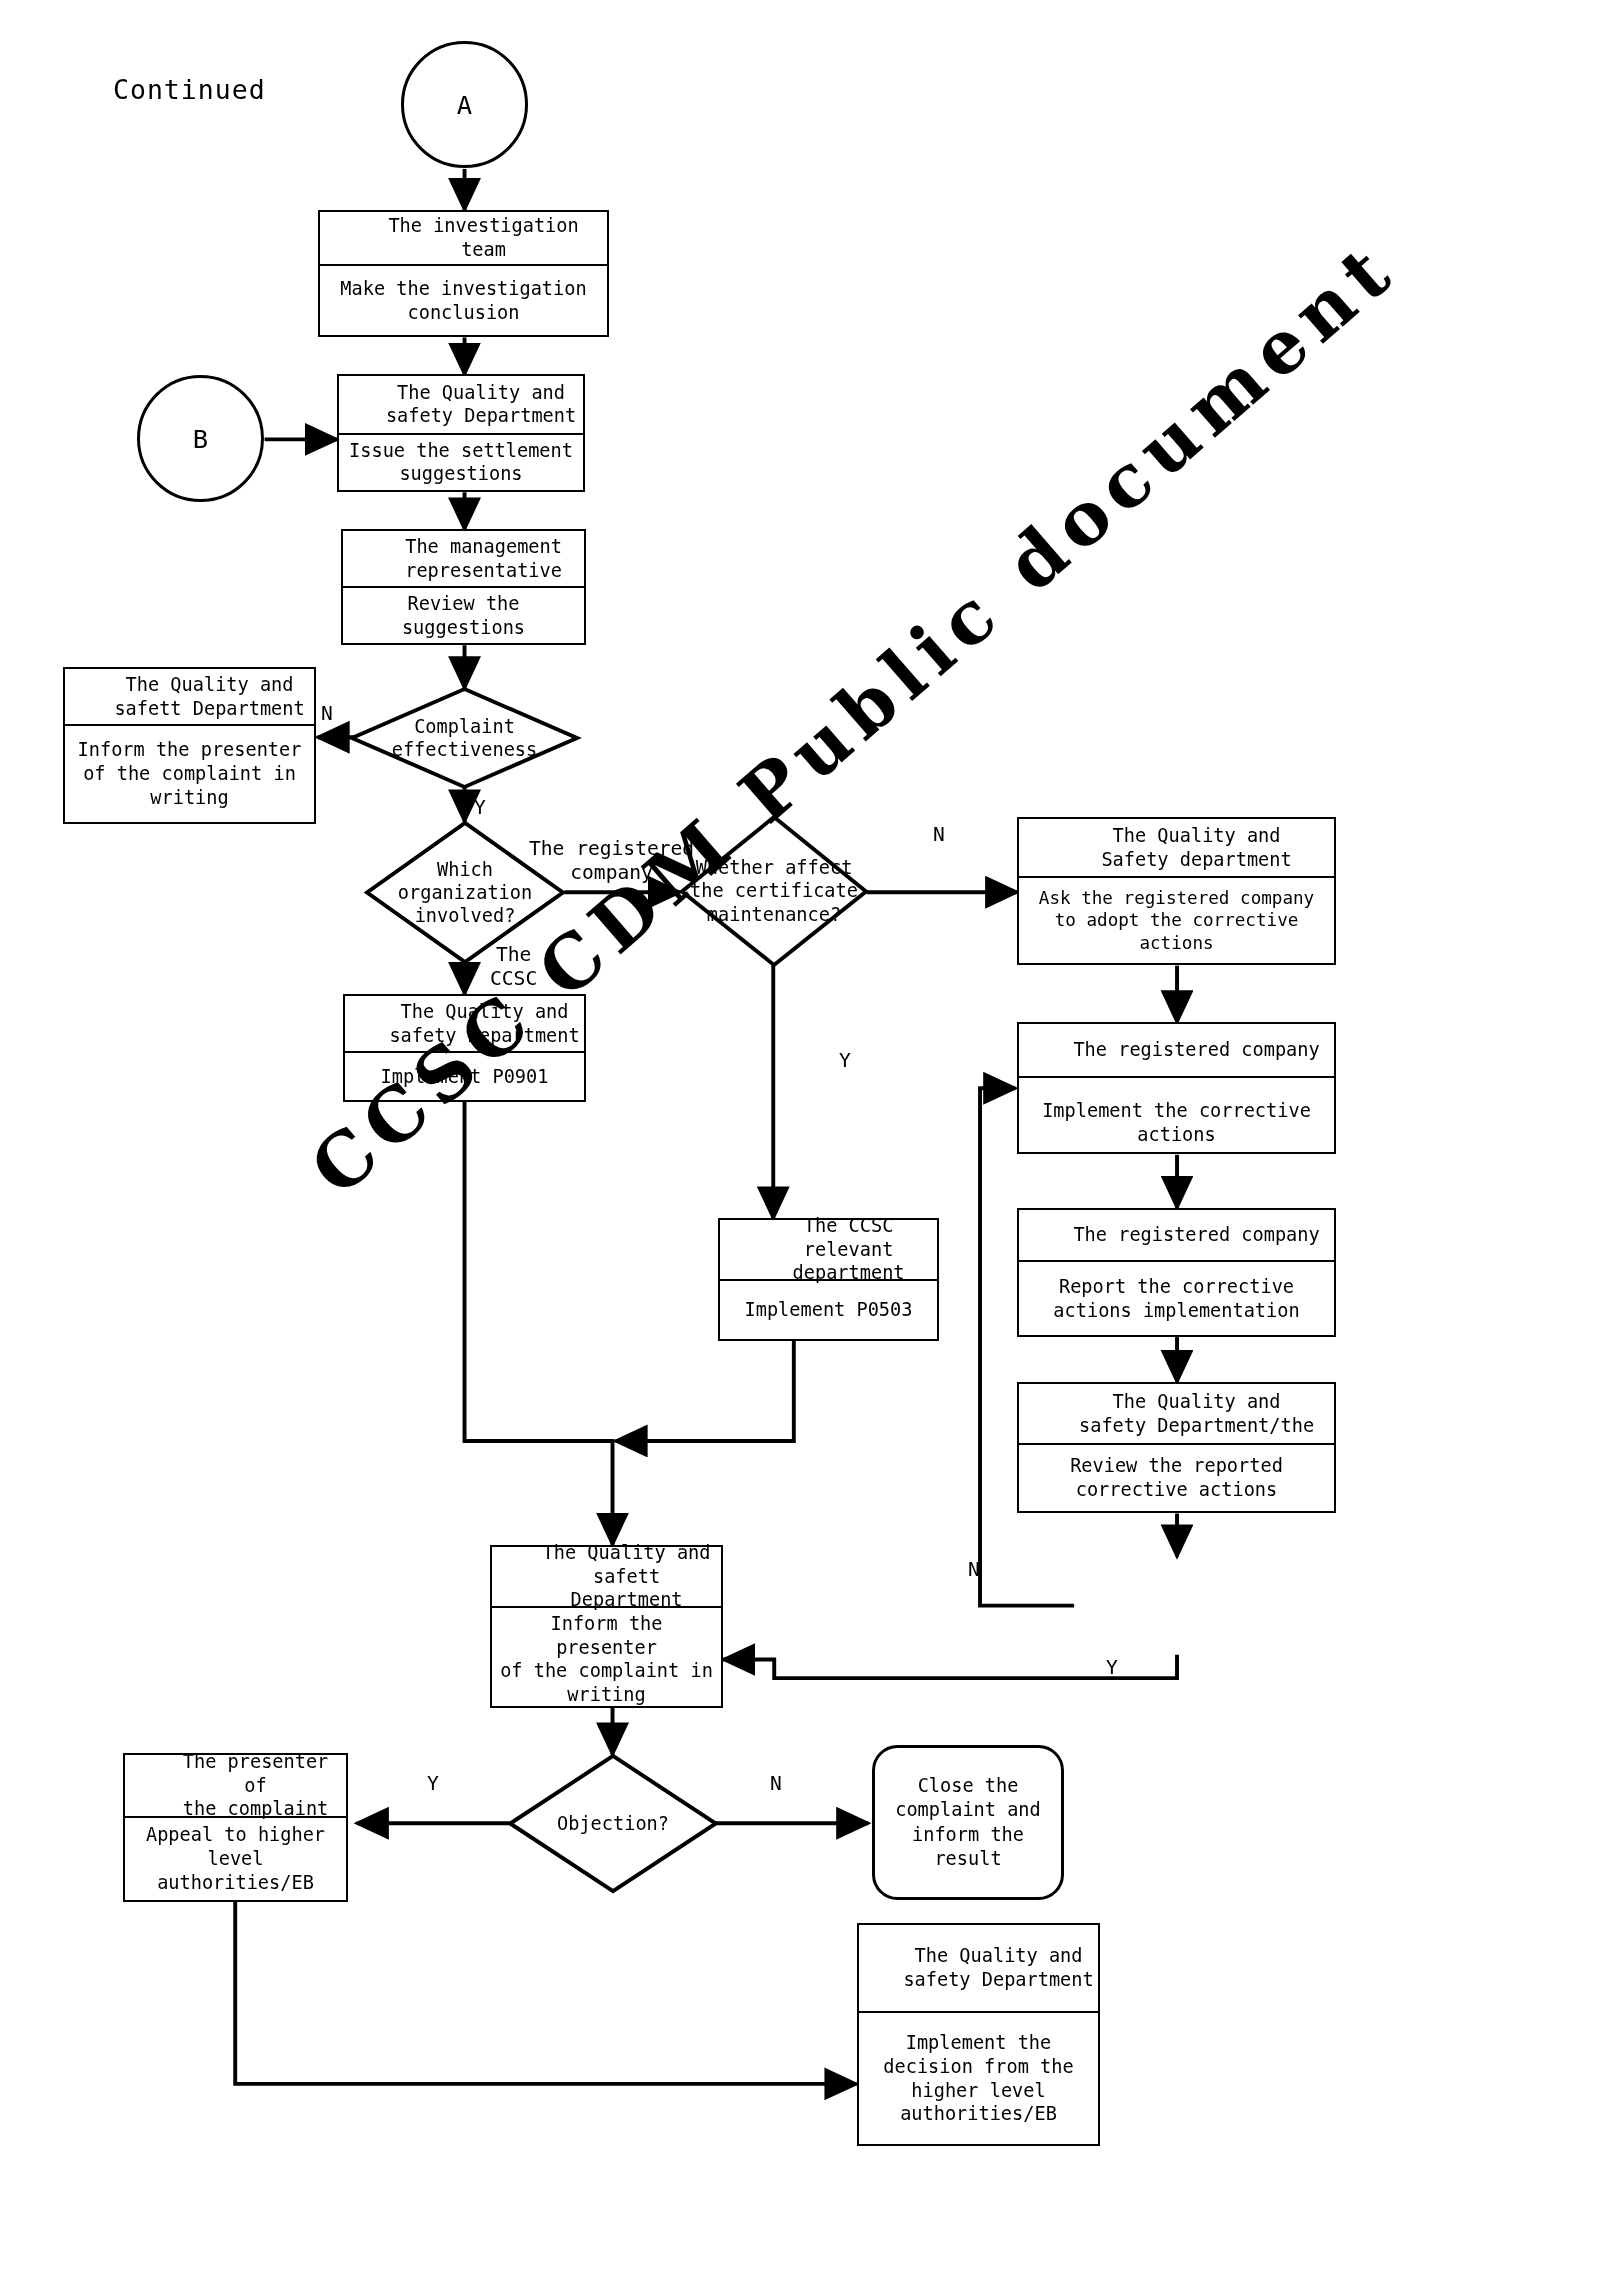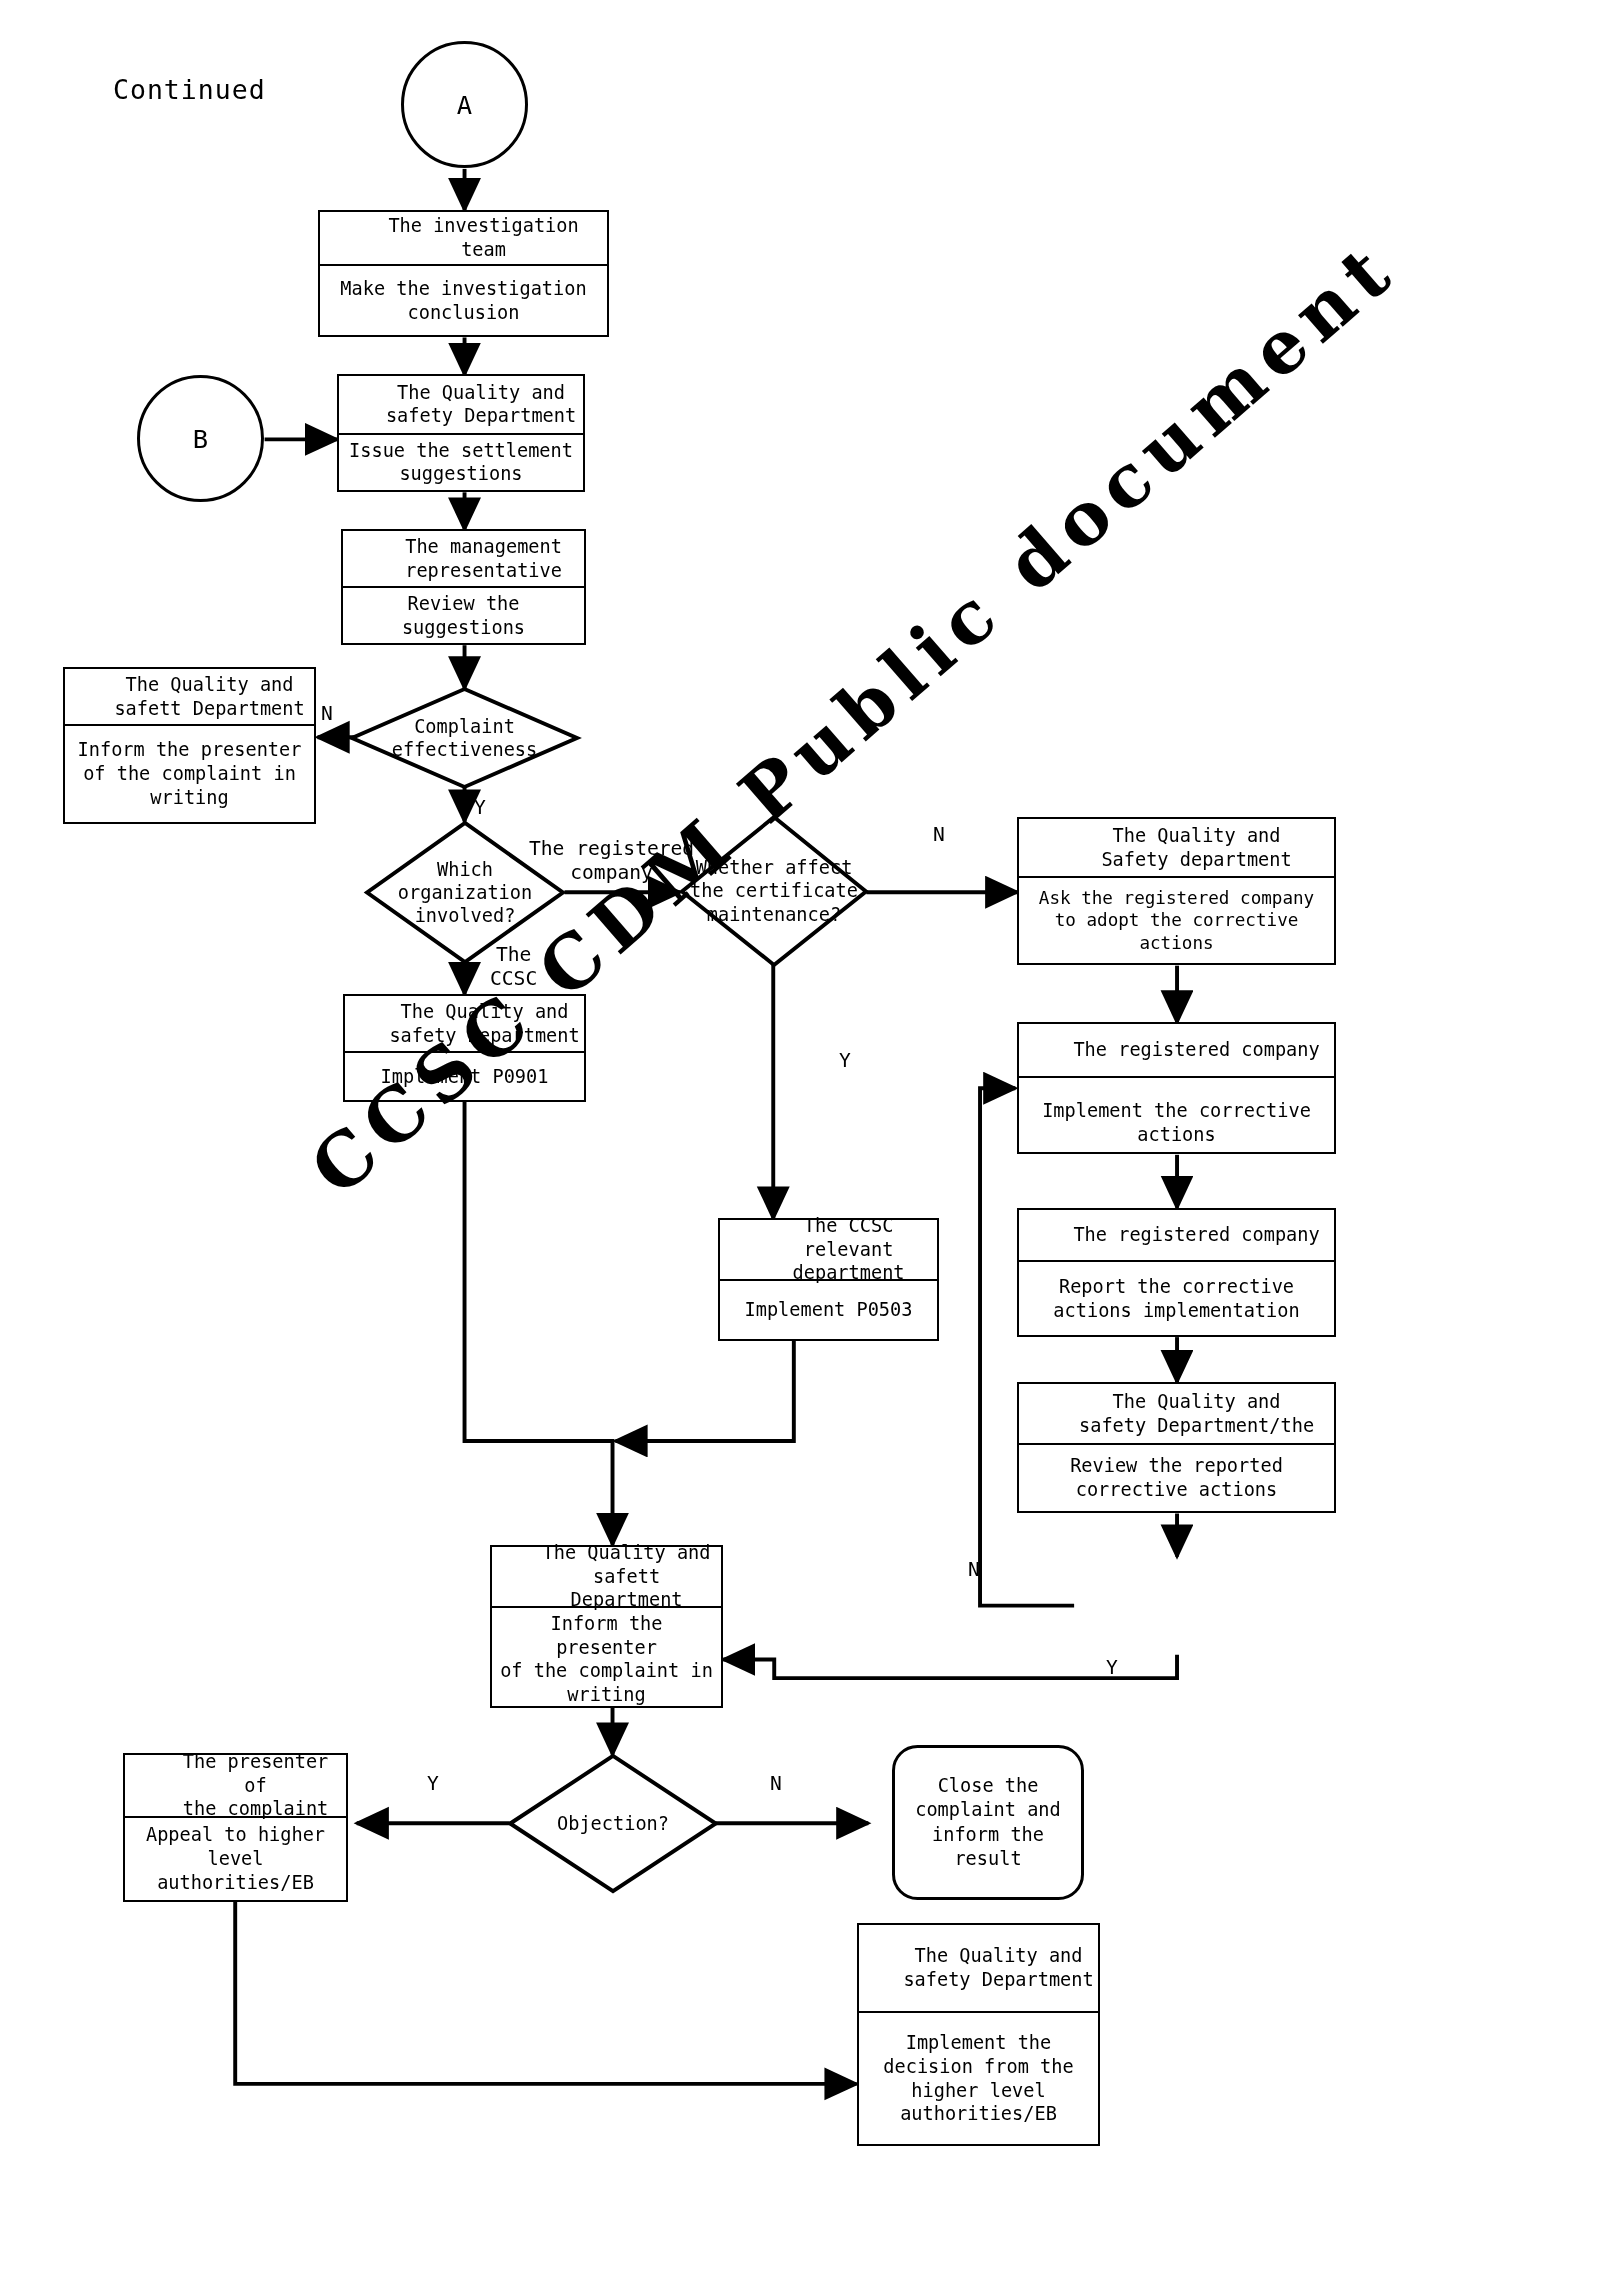--- a/index.html
+++ b/index.html
@@ -75,21 +75,20 @@
     box-sizing:border-box;
     border:3.9px solid #000;
     border-radius:25.5px;
     background:#fff;
     display:flex;align-items:center;justify-content:center;
     text-align:center;
     line-height:1.3;
     font-size:18.6px;
     white-space:pre-line;
     z-index:20;
-    margin-left:20px;
   }
   
   .dia{
     position:absolute;
     z-index:20;
   }
   .dia svg{position:absolute;left:0;top:0;overflow:visible;}
   .dia .dlabel{
     position:absolute;
     left:0;top:0;

